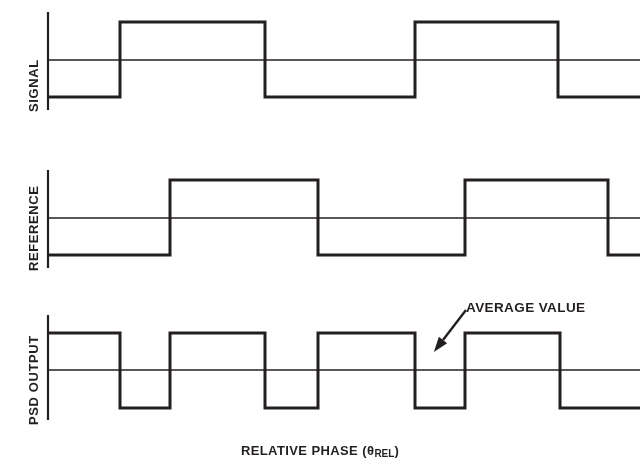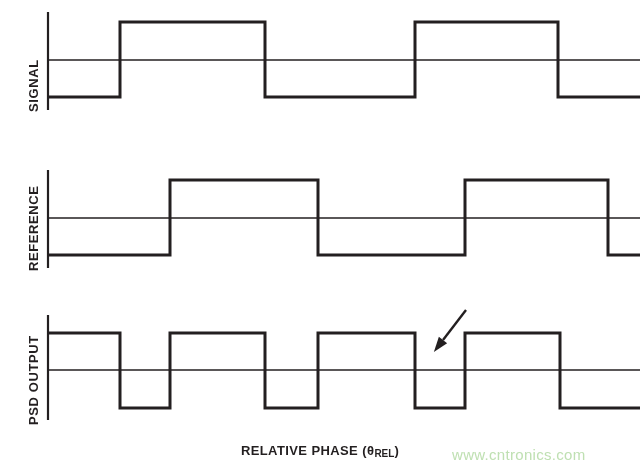--- a/index.html
+++ b/index.html
@@ -41,16 +41,16 @@
     </svg>
 
   <div class="vlabel" id="lbl-signal">SIGNAL</div>
   <div class="vlabel" id="lbl-reference">REFERENCE</div>
   <div class="vlabel" id="lbl-psd">PSD OUTPUT</div>
 
   <div id="xaxis-label">
     <span>RELATIVE PHASE (</span><span>θ</span><span class="sub">REL</span><span>)</span>
   </div>
 
+  <div id="annotation">AVERAGE VALUE</div>
 
-  <div id="watermark">www.cntronics.com</div>
 
 </div>
 
 </body></html>

